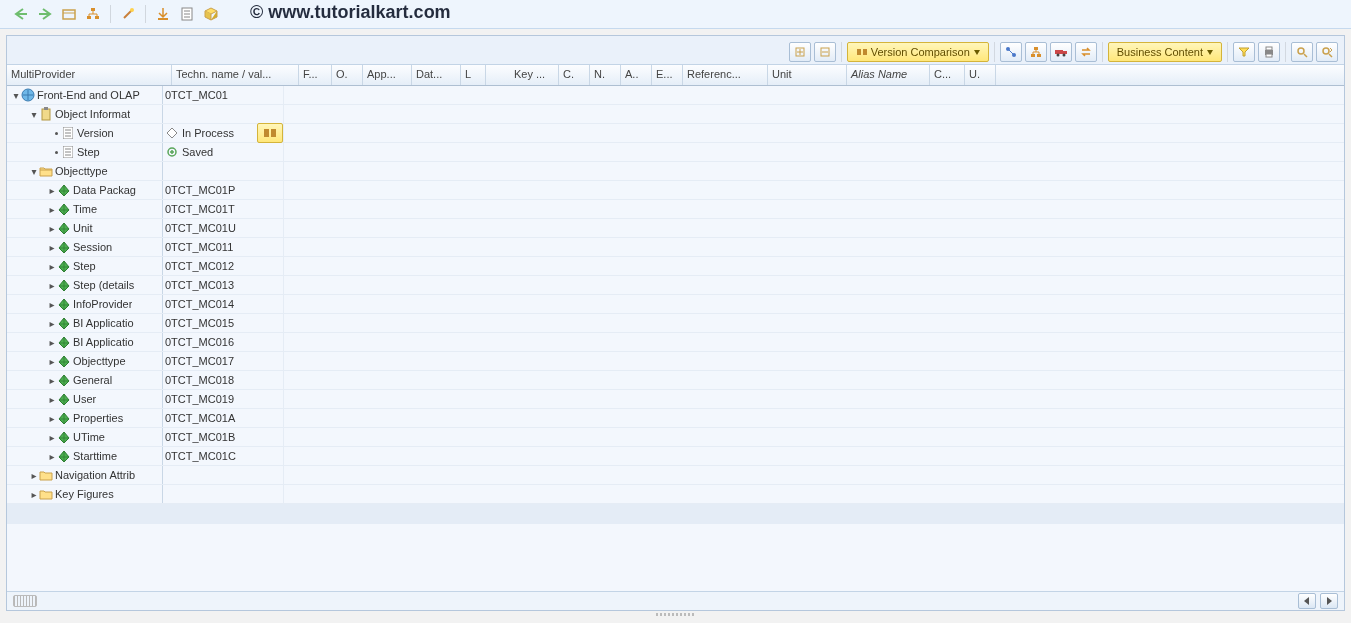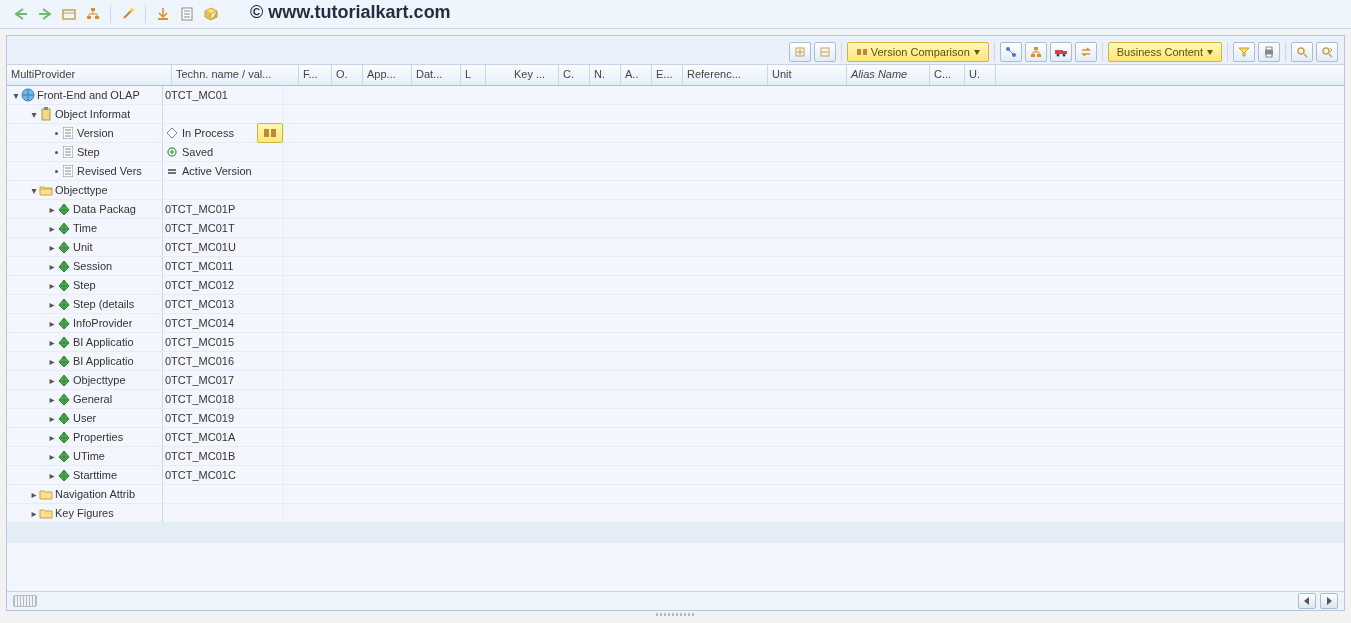--- a/index.html
+++ b/index.html
@@ -537,44 +537,20 @@
                 <svg width="10" height="10">
                   <circle cx="5" cy="5" r="4" fill="none" stroke="#5aa65a" stroke-width="1.5"></circle>
                   <line x1="3" y1="5" x2="7" y2="5" stroke="#5aa65a" stroke-width="1.5"></line>
                   <line x1="5" y1="3" x2="5" y2="7" stroke="#5aa65a" stroke-width="1.5"></line>
                 </svg>
               </span>
             <span>Saved</span>
           </div>
         </div>
 
-        <div class="row">
-          <div class="cell c1">
-            <span class="indent" style="width:44px"></span>
-            <span class="dot"></span>
-            <span class="ico">
-                <svg width="10" height="12">
-                  <rect x="0" y="0" width="10" height="12" fill="#fff" stroke="#888"></rect>
-                  <line x1="2" y1="3" x2="8" y2="3" stroke="#888"></line>
-                  <line x1="2" y1="6" x2="8" y2="6" stroke="#888"></line>
-                  <line x1="2" y1="9" x2="8" y2="9" stroke="#888"></line>
-                </svg>
-              </span>
-            <span class="node-label">Revised Vers</span>
-          </div>
-          <div class="cell c2">
-            <span class="ico">
-                <svg width="10" height="10">
-                  <line x1="1" y1="4" x2="9" y2="4" stroke="#444" stroke-width="1.5"></line>
-                  <line x1="1" y1="7" x2="9" y2="7" stroke="#444" stroke-width="1.5"></line>
-                </svg>
-              </span>
-            <span>Active Version</span>
-          </div>
-        </div>
 
 
         <div class="row">
           <div class="cell c1">
             <span class="indent" style="width:22px"></span>
             <span class="exp">▾</span>
             <span class="ico">
                 <svg width="14" height="11">
                   <path d="M1 2 h4 l1 1 h7 v7 h-12 z" fill="#ffe08a" stroke="#caa14d"></path>
                   <path d="M1 4 h12" stroke="#caa14d"></path>

